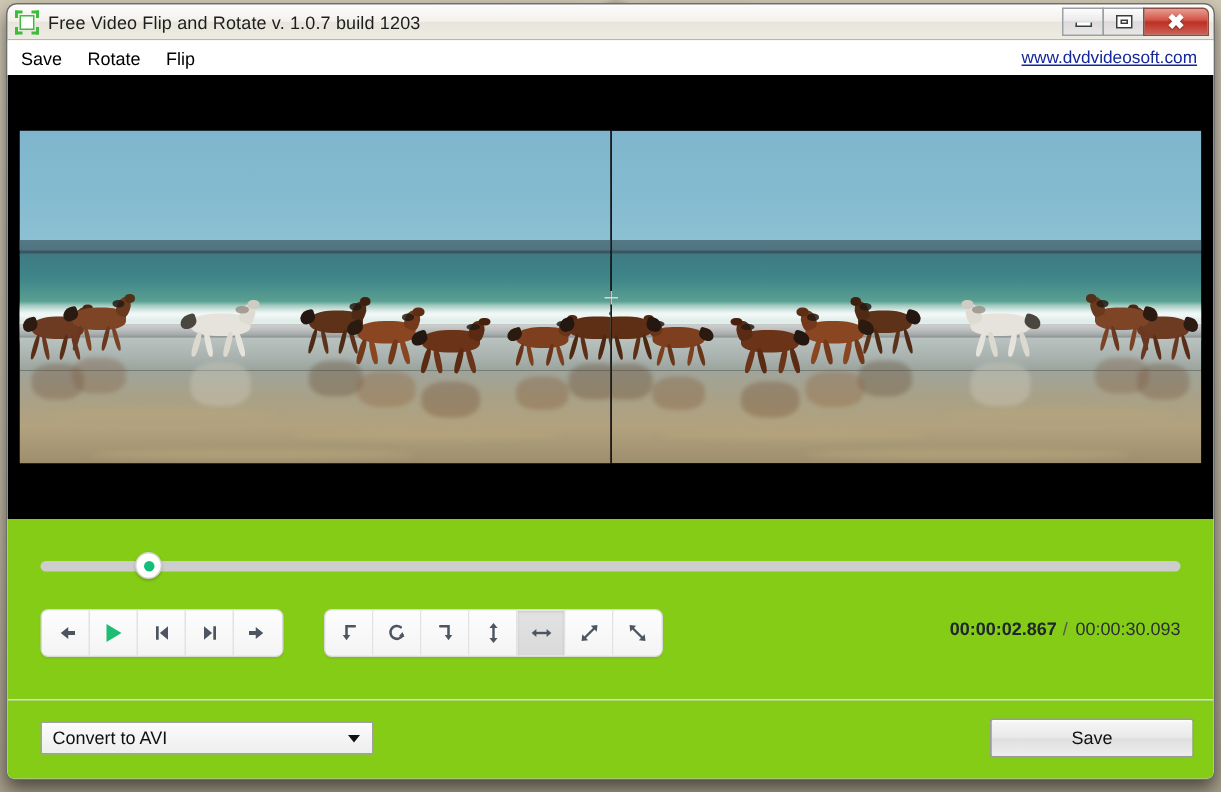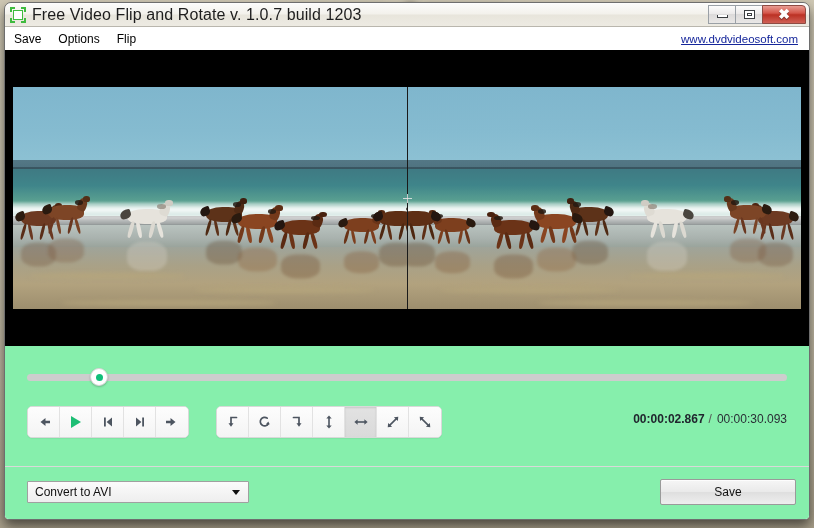--- a/index.html
+++ b/index.html
@@ -62,21 +62,21 @@
   }
   #app-icon .tl { left:0; top:0; border-right:none; border-bottom:none; }
   #app-icon .tr { right:0; top:0; border-left:none; border-bottom:none; }
   #app-icon .bl { left:0; bottom:0; border-right:none; border-top:none; }
   #app-icon .br { right:0; bottom:0; border-left:none; border-top:none; }
   #app-icon .cen {
     position:absolute; left:3px; top:3px; width:10px; height:10px;
     background:#fff; border:1px solid #3fbb3f;
   }
   #window-title {
-    font-size: 16px;
+    font-size: 12px;
     color: #1d1d1d;
     white-space: nowrap;
     letter-spacing: .1px;
   }
   #win-buttons {
     position: absolute;
     right: 3px; top: 1px;
     display: flex;
     align-items: center;
     height: 20px;
@@ -262,21 +262,21 @@
     z-index: 6;
   }
   #center-mark::before, #center-mark::after {
     content:""; position:absolute; background: rgba(230,230,230,.85);
   }
   #center-mark::before { left:0; right:0; top:4px; height:1px; }
   #center-mark::after  { top:0; bottom:0; left:4px; width:1px; }
 
   
   #controls {
-    background: #86efac;
+    background: #84cc16;
     position: relative;
     height: 174px;
     padding-left: 32px;
   }
   #seek-row {
     position: absolute;
     left: 22px; right: 22px; top: 20px;
     height: 22px;
   }
   #seek-track {
@@ -412,21 +412,21 @@
         <div class="winbtn" id="close-btn">
           <span class="xg">✖</span>
         </div>
       </div>
     </div>
 
     <div id="client">
 
       <div id="menubar">
         <span class="menu-item">Save</span>
-        <span class="menu-item">Options</span>
+        <span class="menu-item">Rotate</span>
         <span class="menu-item">Flip</span>
         <span id="site-link">www.dvdvideosoft.com</span>
       </div>
 
       <div id="video-stage">
         <div id="video-frame">
 
           <div class="half left">
             <div class="scene">
               <div class="sky"></div>

